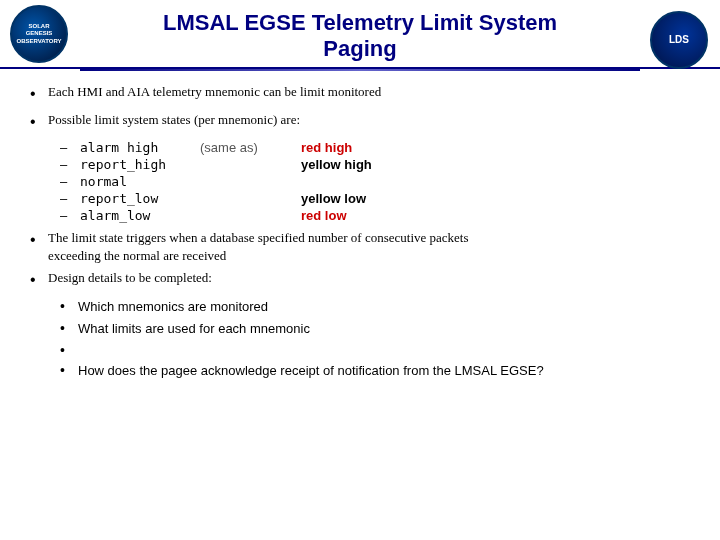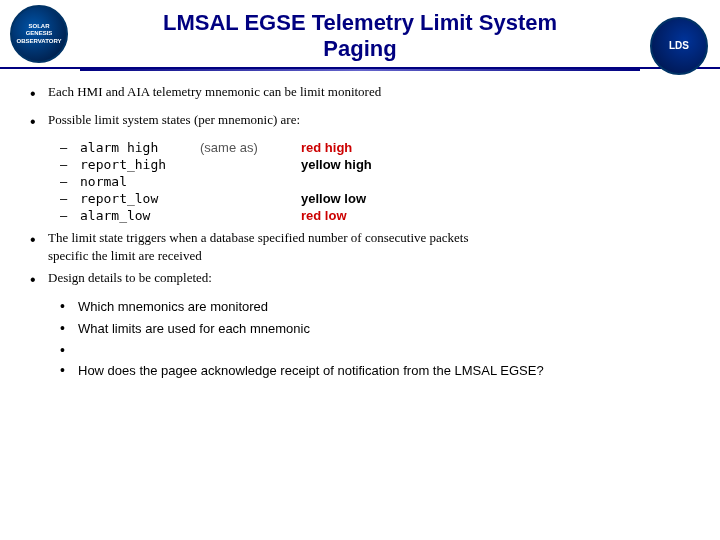--- a/index.html
+++ b/index.html
@@ -36,21 +36,21 @@
       position: absolute;
       left: 10px;
       top: 5px;
       width: 60px;
       height: 60px;
     }
 
     .logo-right {
       position: absolute;
       right: 10px;
-      top: 17px;
+      top: 11px;
       width: 60px;
       height: 60px;
     }
 
     .title-block {
       text-align: center;
     }
 
     .title-main {
       font-size: 22px;
@@ -268,21 +268,21 @@
           <span class="state-label">alarm_low</span>
           <span class="state-same-as"></span>
           <span class="state-color-label red">red low</span>
         </div>
       </div>
 
     <div class="bullet-item" style="margin-bottom:4px;">
       <span class="bullet">•</span>
       <div>
         <div class="bullet-text">The limit state triggers when a database specified number of consecutive packets</div>
-        <div class="bullet-text">specific the limit are received</div>
+        <div class="bullet-text">exceeding the normal are received</div>
       </div>
     </div>
 
     <div class="bullet-item">
       <span class="bullet">•</span>
       <span class="bullet-text">Design details to be completed:</span>
     </div>
 
     <div class="sub-bullet-section" id="sub-bullets-container">
     <div class="sub-bullet-item">

